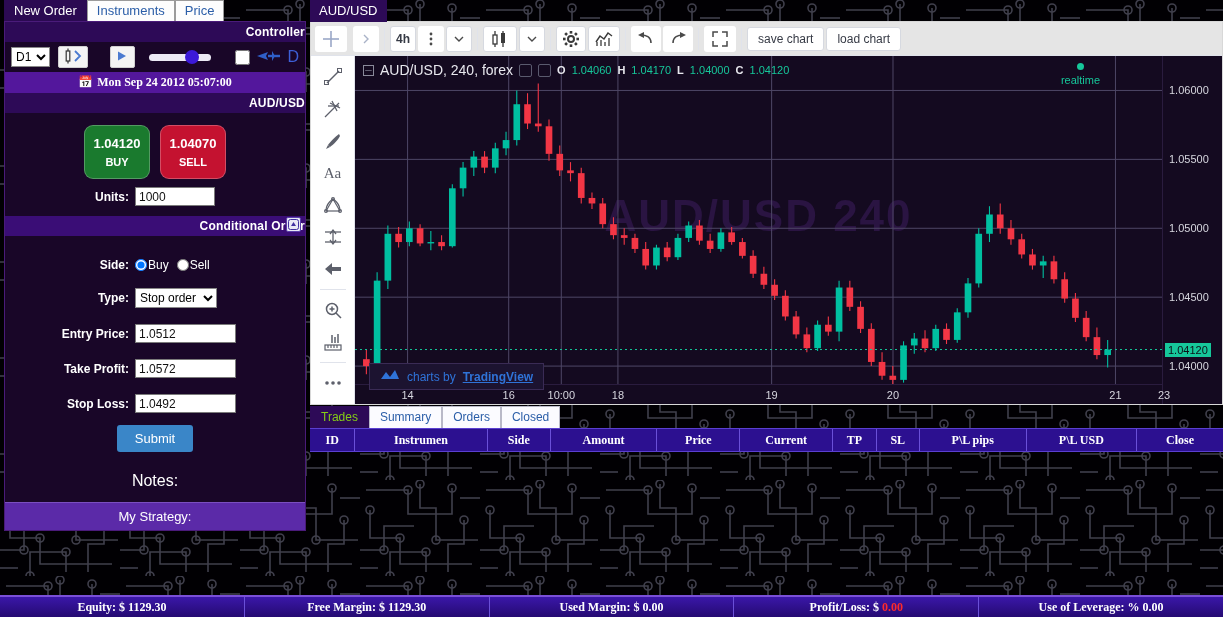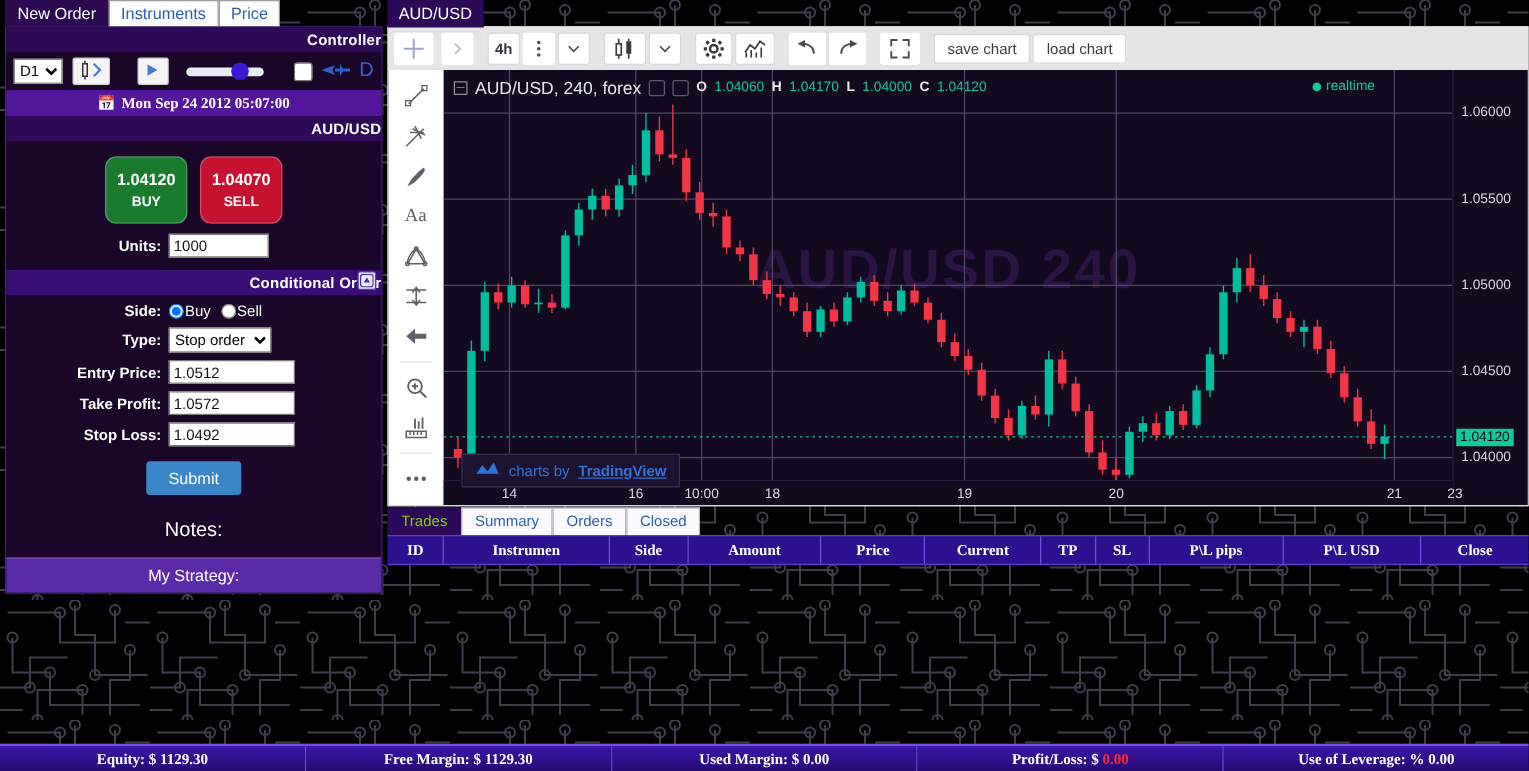--- a/index.html
+++ b/index.html
@@ -174,20 +174,21 @@
     padding:1px 3px;
   }
   #units-input { width:80px; }
 
   
   #cond-body { padding:6px 0 4px 0; }
   .frow {
     display:flex; align-items:center;
     justify-content:flex-start;
     margin-bottom:6px;
+    margin-top:16px;
   }
   .flabel {
     width:130px; text-align:right; padding-right:6px;
     font-weight:bold; font-size:12px; color:#fff;
   }
   .radio-wrap { display:flex; align-items:center; font-size:12px; }
   .radio-wrap input { margin:0 1px 0 0; width:12px; height:12px; vertical-align:middle; }
   .radio-wrap span { margin-right:8px; }
   #type-select {
     width:82px; height:20px;
@@ -298,21 +299,21 @@
   .ohlc-k { color:#e8e8ee; font-size:11px; font-weight:bold; }
   .ohlc-v { font-size:11px; }
   #collapse-sq {
     width:11px;height:11px;border:1px solid #8a8a9a;
     display:inline-flex;align-items:center;justify-content:center;
     color:#8a8a9a;font-size:9px;line-height:1;
   }
   #realtime-badge {
     position:absolute; right:62px; top:7px;
     color:#16c79a; font-size:11px;
-    display:flex; align-items:center; gap:4px; z-index:3;
+    display:flex; align-items:center; gap:4px; z-index:3;flex-direction:column;
   }
   #realtime-badge .dot {
     width:7px; height:7px; border-radius:50%;
     background:#16c79a; display:inline-block;
   }
   #tv-badge {
     position:absolute; left:14px; bottom:14px;
     background:#1c1330; border:1px solid #3a2b55;
     padding:4px 10px; display:flex; align-items:center; gap:7px;
     color:#2f73d8; font-size:12px; z-index:3;

